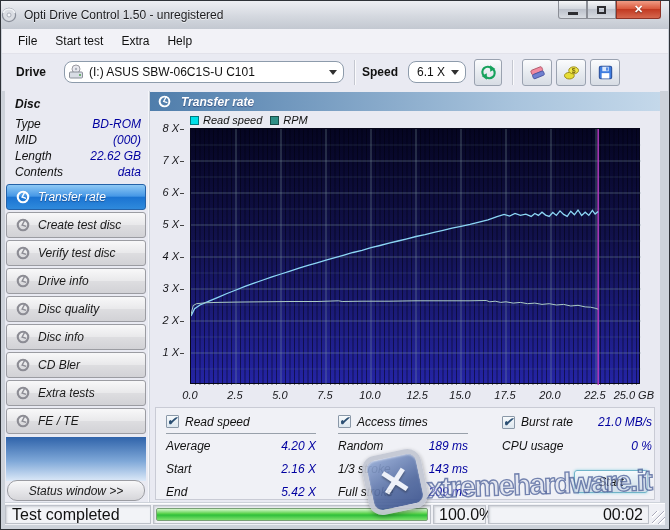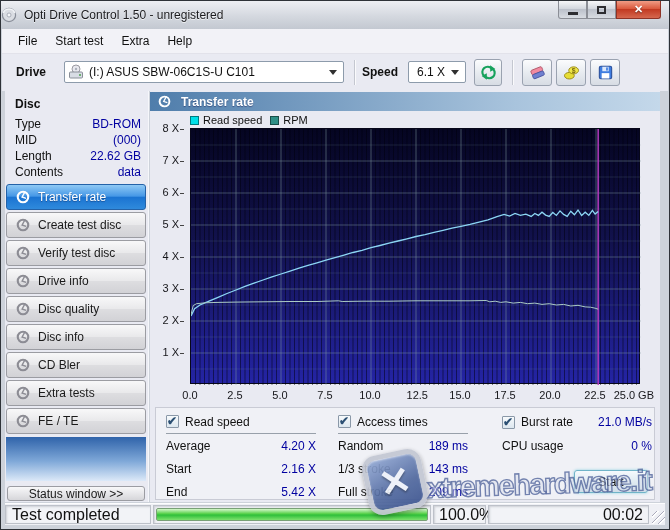--- a/index.html
+++ b/index.html
@@ -24,50 +24,50 @@
   .glyph-max{width:9px;height:8px;border:2px solid #2d2d31;}
 
   
   .menubar{position:absolute;top:28px;left:1px;right:1px;height:25px;background:#f2f2f7;
     border-bottom:1px solid #e2e2ea;display:flex;align-items:center;padding-left:7px;font-size:12px;color:#111;}
   .menu-item{padding:4px 9px;}
 
   
   .toolbar{position:absolute;top:53px;left:1px;right:1px;height:37px;background:#e9eaf2;}
   .tb-label{position:absolute;top:11px;font-size:12px;font-weight:bold;color:#111;}
-  .combo{position:absolute;top:7px;height:22px;background:#fff;border:1px solid #8d9bab;border-radius:2px;
+  .combo{position:absolute;top:7px;height:22px;background:#fff;border:1px solid #8d9bab;border-radius:8px;
     display:flex;align-items:center;font-size:12px;color:#111;}
   .combo .arrow{margin-left:auto;margin-right:6px;width:0;height:0;
     border-left:4px solid transparent;border-right:4px solid transparent;border-top:5px solid #303030;}
   .combo .cicon{display:flex;margin:0 5px 0 3px;}
   .tb-sep{position:absolute;top:6px;width:1px;height:25px;background:#c4c7d0;box-shadow:1px 0 0 #fafafc;}
   .tool-btn{position:absolute;top:5px;width:30px;height:27px;border:1px solid #9aa2b0;border-radius:3px;
     background:linear-gradient(#fbfcfd,#e6eaef 55%,#d7dce4);display:flex;align-items:center;justify-content:center;}
 
   
-  .main{position:absolute;top:90px;left:4px;right:4px;bottom:27px;}
+  .main{position:absolute;top:90px;left:4px;right:4px;bottom:27px;font-style:italic;}
 
   
   .sidebar{position:absolute;left:0;top:0;width:144px;bottom:0;background:#e9eaf2;border-right:1px solid #f6f7fb;}
   .disc-header{position:absolute;top:6px;left:10px;font-size:12px;font-weight:bold;color:#111;}
   .disc-rows{position:absolute;top:25px;left:10px;right:7px;}
   .disc-row{display:flex;height:16px;font-size:12px;align-items:center;}
   .disc-row .lab{color:#111;}
   .disc-row .val{margin-left:auto;color:#0000a0;}
   .side-buttons{position:absolute;top:93px;left:1px;right:2px;}
   .side-btn{height:26px;margin-bottom:2px;border:1px solid #9b9ca2;border-radius:3px;
     background:linear-gradient(#f8f8f9,#e9e9eb 48%,#dddde0 52%,#d2d2d6);
     display:flex;align-items:center;font-size:12px;color:#1a1a1a;}
   .side-btn .icon{display:flex;margin:0 8px 0 9px;color:#8c8c94;}
   .side-btn.selected{background:linear-gradient(#8fc9f5,#4698e6 46%,#1b74d2 52%,#2f8adc);
     border-color:#2462a8;color:#fff;text-shadow:0 1px 1px rgba(0,0,40,.35);}
   .side-btn.selected .icon{color:#fff;}
   .side-filler{position:absolute;left:1px;right:2px;top:346px;height:44px;
     background:linear-gradient(#2f63aa,#7fa8d8 55%,#dce9f8);}
-  .side-status-btn{position:absolute;left:2px;right:3px;bottom:1px;height:15px;border:1px solid #9b9ca2;border-radius:3px;
+  .side-status-btn{position:absolute;left:2px;right:3px;bottom:1px;height:21px;border:1px solid #9b9ca2;border-radius:10px;
     background:linear-gradient(#f8f8f9,#e7e7ea 50%,#d6d6da);display:flex;align-items:center;justify-content:center;
     font-size:12px;color:#1a1a1a;}
 
   
   .panel{position:absolute;left:145px;top:0;right:5px;bottom:0;background:#e9eaf2;}
   .panel-header{position:absolute;top:1px;left:0;right:0;height:19px;
     background:linear-gradient(90deg,#4f7dab,#a9c4dd 72%,#c4d8ea);
     display:flex;align-items:center;color:#fff;font-weight:bold;font-size:12px;text-shadow:0 1px 1px rgba(0,0,60,.4);}
   .panel-header .icon{display:flex;margin:0 10px 0 8px;color:#fff;}
   .legend{position:absolute;top:23px;left:40px;display:flex;align-items:center;font-size:11px;color:#111;}

